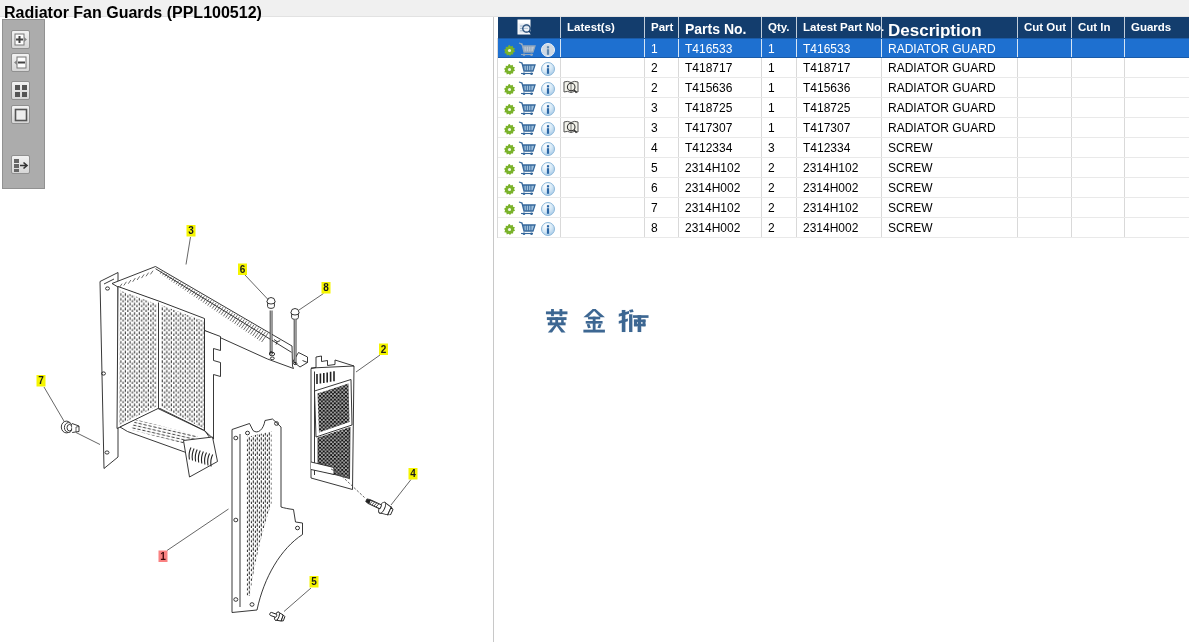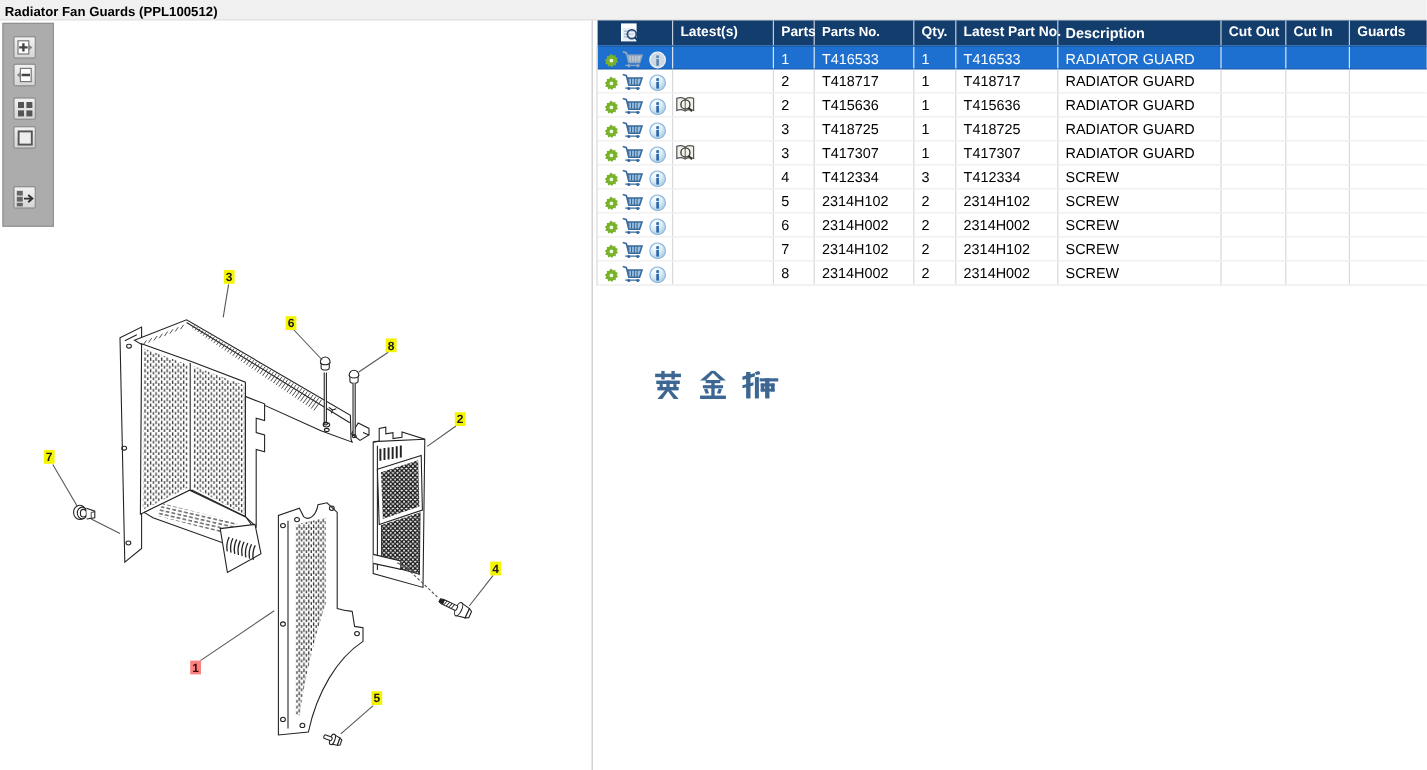--- a/index.html
+++ b/index.html
@@ -1,17 +1,17 @@
 <!DOCTYPE html>
 <html><head><meta charset="utf-8"><style>
 *{margin:0;padding:0}
 body{width:1189px;height:642px;background:#fff;font-family:"Liberation Sans",sans-serif;overflow:hidden;position:relative}
 </style></head><body>
 <div style="position:absolute;left:0;top:0;width:1189px;height:16px;background:#f0f0f0;border-bottom:1px solid #e2e2e2"></div>
-<div style="position:absolute;left:4px;top:4px;font-size:11px;font-weight:bold;color:#000">Radiator Fan Guards (PPL100512)</div>
+<div style="position:absolute;left:4px;top:4px;font-size:16px;font-weight:bold;color:#000">Radiator Fan Guards (PPL100512)</div>
 <div style="position:absolute;left:493px;top:17px;width:1px;height:625px;background:#c8c8c8"></div>
 <svg style="position:absolute;left:0;top:0" width="494" height="642" viewBox="0 0 494 642">
     <defs>
 <pattern id="meshA" width="4.6" height="4.8" patternUnits="userSpaceOnUse">
  <rect x="0.7" y="0.3" width="1.15" height="2.8" fill="#3d3d3d"></rect>
  <rect x="3" y="2.5" width="1.15" height="2.8" fill="#3d3d3d"></rect>
 </pattern>
 <pattern id="meshB" width="3.7" height="3.7" patternUnits="userSpaceOnUse">
  <path d="M0,1.85 L1.85,0 L3.7,1.85 L1.85,3.7 Z" fill="none" stroke="#141414" stroke-width="1.15"></path>
 </pattern>
@@ -167,25 +167,25 @@
       <svg width="16" height="16" style="margin:2px 0 0 19px;display:block">
         <rect x="1" y="1" width="12" height="14" fill="#e9eef4" stroke="#fff" stroke-width="1"></rect>
         <rect x="1" y="1" width="12" height="3.4" fill="#fff"></rect>
         <path d="M3,7 H11 M3,9.4 H11 M3,11.8 H8" stroke="#9db4cc" stroke-width="1"></path>
         <circle cx="9.5" cy="9.5" r="3.6" fill="none" stroke="#133d6d" stroke-width="1.5"></circle>
         <circle cx="9.5" cy="9.5" r="3.6" fill="rgba(255,255,255,.25)"></circle>
         <path d="M12,12 L15,15.2" stroke="#133d6d" stroke-width="1.8"></path>
       </svg>
     </div>
     <div style="width:84px;border-right:1px solid rgba(255,255,255,.75);box-sizing:border-box;color:#fff;font-size:11.5px;font-weight:bold;padding:4px 0 0 6px;white-space:nowrap;overflow:visible">Latest(s)</div>
-    <div style="width:34px;border-right:1px solid rgba(255,255,255,.75);box-sizing:border-box;color:#fff;font-size:11.5px;font-weight:bold;padding:4px 0 0 6px;white-space:nowrap;overflow:visible">Parts</div>
-    <div style="width:83px;border-right:1px solid rgba(255,255,255,.75);box-sizing:border-box;color:#fff;font-size:11px;font-weight:bold;padding:4px 0 0 6px;white-space:nowrap;overflow:visible">Parts No.</div>
+    <div style="width:34px;border-right:1px solid rgba(255,255,255,.75);box-sizing:border-box;color:#fff;font-size:11.5px;font-weight:bold;padding:4px 0 0 6px;white-space:nowrap;overflow:visible">Part</div>
+    <div style="width:83px;border-right:1px solid rgba(255,255,255,.75);box-sizing:border-box;color:#fff;font-size:14px;font-weight:bold;padding:4px 0 0 6px;white-space:nowrap;overflow:visible">Parts No.</div>
     <div style="width:35px;border-right:1px solid rgba(255,255,255,.75);box-sizing:border-box;color:#fff;font-size:11.5px;font-weight:bold;padding:4px 0 0 6px;white-space:nowrap;overflow:visible">Qty.</div>
     <div style="width:85px;border-right:1px solid rgba(255,255,255,.75);box-sizing:border-box;color:#fff;font-size:11.5px;font-weight:bold;padding:4px 0 0 6px;white-space:nowrap;overflow:visible">Latest Part No.</div>
-    <div style="width:136px;border-right:1px solid rgba(255,255,255,.75);box-sizing:border-box;color:#fff;font-size:12px;font-weight:bold;padding:4px 0 0 6px;white-space:nowrap;overflow:visible">Description</div>
+    <div style="width:136px;border-right:1px solid rgba(255,255,255,.75);box-sizing:border-box;color:#fff;font-size:17px;font-weight:bold;padding:4px 0 0 6px;white-space:nowrap;overflow:visible">Description</div>
     <div style="width:54px;border-right:1px solid rgba(255,255,255,.75);box-sizing:border-box;color:#fff;font-size:11.5px;font-weight:bold;padding:4px 0 0 6px;white-space:nowrap;overflow:visible">Cut Out</div>
     <div style="width:53px;border-right:1px solid rgba(255,255,255,.75);box-sizing:border-box;color:#fff;font-size:11.5px;font-weight:bold;padding:4px 0 0 6px;white-space:nowrap;overflow:visible">Cut In</div>
     <div style="width:64px;box-sizing:border-box;color:#fff;font-size:11.5px;font-weight:bold;padding:4px 0 0 6px;white-space:nowrap;overflow:visible">Guards</div>
   </div>
 <div style="position:absolute;left:498px;top:38px;width:691px;height:20px;display:flex;background:#1e70d0;border-top:1px solid #1a5ba8;border-bottom:1px solid #1a5ba8;box-sizing:border-box;color:#fff">
     <div style="width:63px;border-right:1px solid #d5e5f5;box-sizing:border-box">
       <svg width="56" height="20" style="display:block;margin:3px 0 0 5px">
 <g transform="translate(1,3) scale(0.92)">
           <path d="M6,0 L7.4,1.6 L9.5,0.9 L9.8,3 L11.9,3.6 L10.9,5.5 L12,7.4 L10,8.2 L9.9,10.4 L7.8,10.2 L6.6,12 L5,10.6 L3,11.4 L2.5,9.3 L0.4,8.9 L1.2,6.9 L0,5.2 L1.9,4.2 L1.9,2 L4,2.1 L5,0.2 Z" fill="#79b22a"></path>
           <circle cx="6" cy="6" r="1.7" fill="#eff5e3"></circle>

